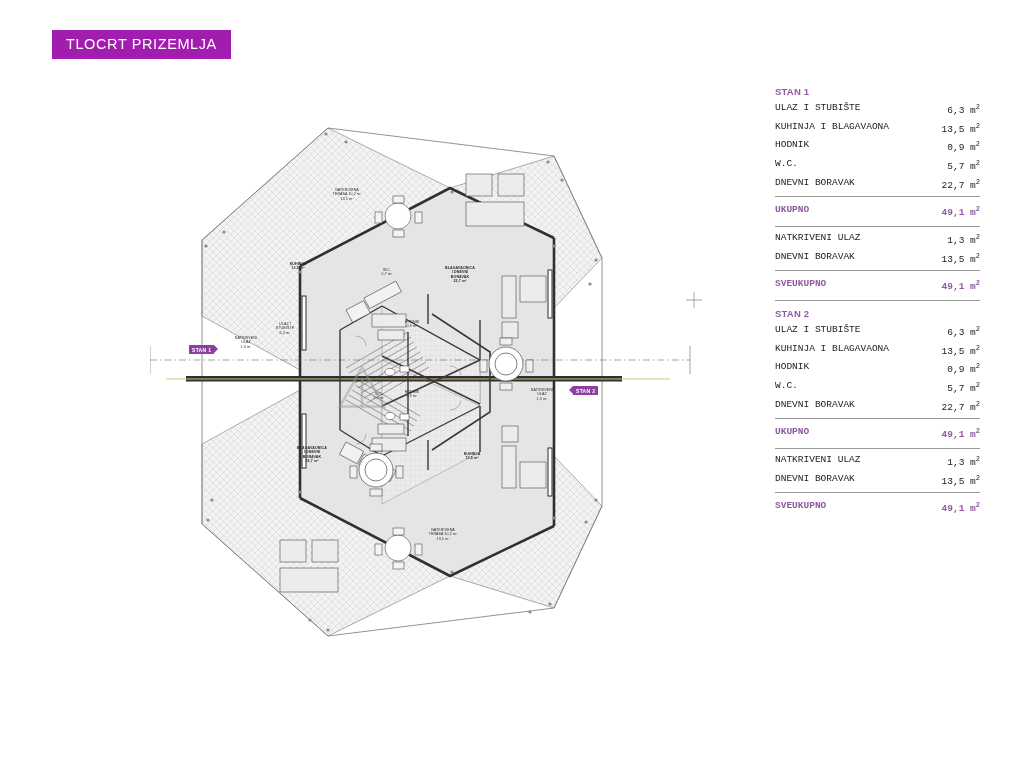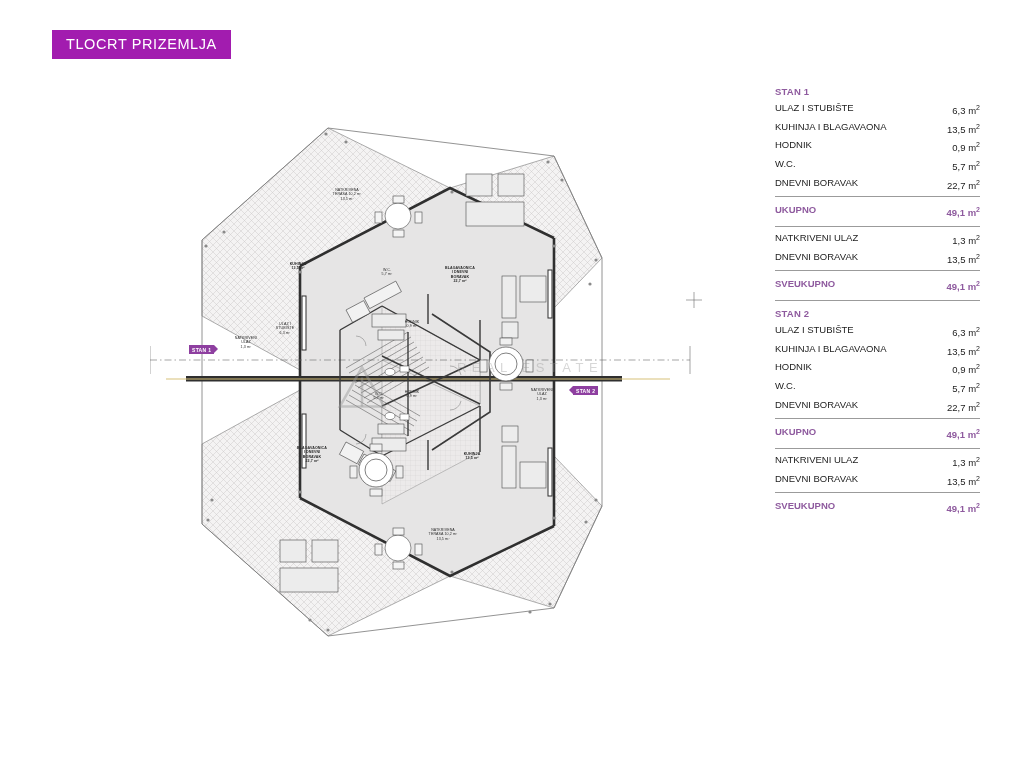--- a/index.html
+++ b/index.html
@@ -69,21 +69,21 @@
     font-size: 9.5px;
     color: #222;
   }
   .legend .grp-title {
     color: #8e5a9e;
     font-weight: bold;
     font-size: 9.5px;
     letter-spacing: 0.2px;
     padding-bottom: 3px;
   }
-  .legend table { width: 100%; border-collapse: collapse; }
+  .legend table { width: 100%; border-collapse: collapse; font-family: Liberation Mono, monospace; }
   .legend td {
     padding: 1px 0 1px 0;
     vertical-align: top;
     line-height: 13.5px;
   }
   .legend td.val { text-align: right; white-space: nowrap; }
   .rule {
     border-top: 1px solid #9b9b9b;
     height: 0; margin: 3px 0 3px 0;
   }
@@ -392,21 +392,20 @@
 13,5 m²</div>
 
 <div class="tag" style="left:189px; top:345px;">STAN 1</div>
 <div class="tag left" style="left:573px; top:386px;">STAN 2</div>
 
 <svg class="wm-logo" viewBox="0 0 60 54">
   <path d="M4,50 L30,4 L56,50 Z" fill="none" stroke="rgba(150,150,150,0.45)" stroke-width="3"></path>
   <path d="M30,16 L30,50" fill="none" stroke="rgba(150,150,150,0.45)" stroke-width="3"></path>
 </svg>
 <div class="watermark">
-  <div class="wm-line2">REAL ESTATE</div>
 </div>
 
 <div class="legend">
 
   <div class="grp-title">STAN 1</div>
   <table>
     <tbody>
         <tr>
       <td>ULAZ I STUBIŠTE</td>
       <td class="val"><span>6,3 m</span><sup>2</sup></td>

